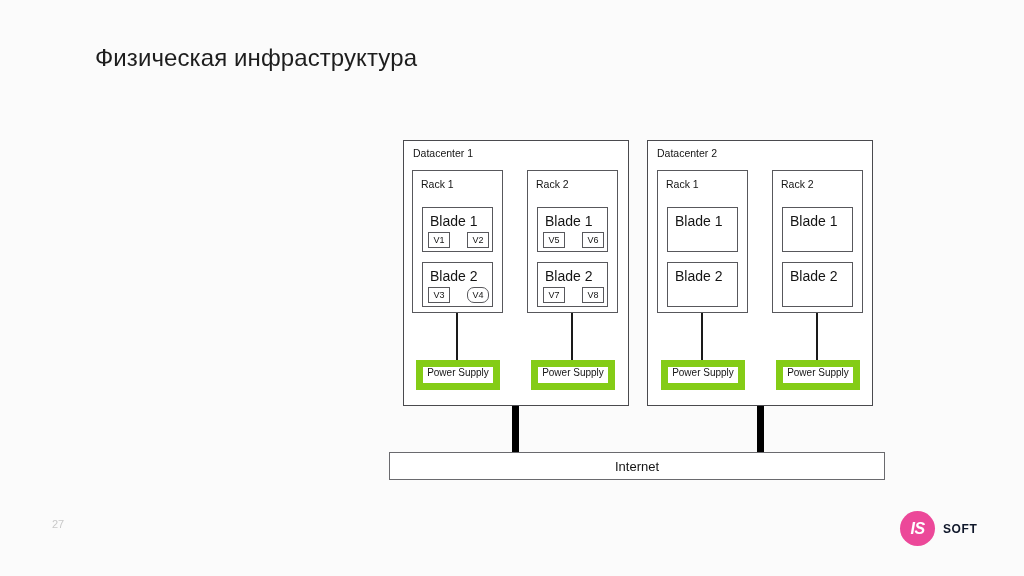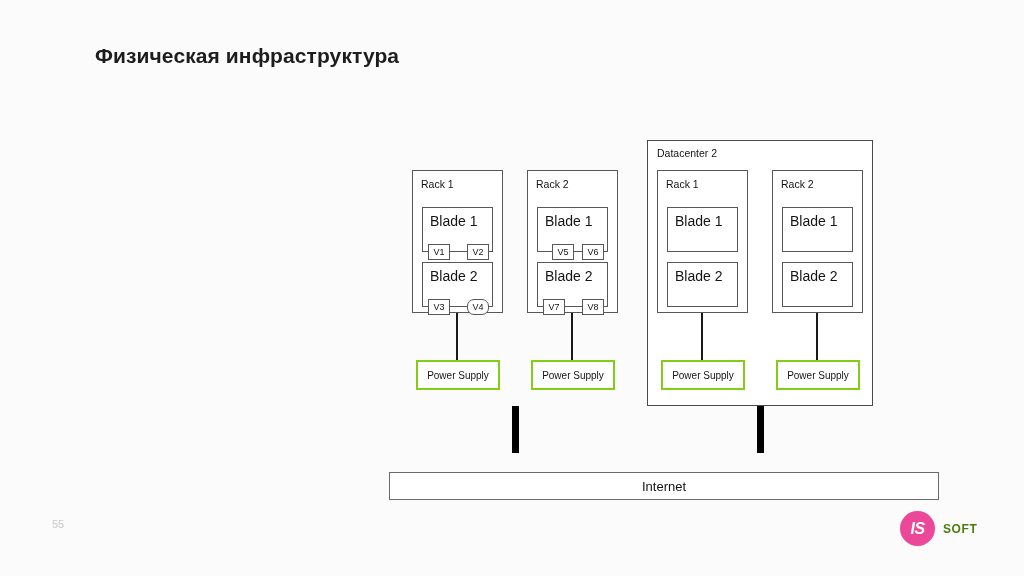--- a/index.html
+++ b/index.html
@@ -14,22 +14,22 @@
     color: #1b1b1b;
     overflow: hidden;
     position: relative;
   }
 
   
   .slide-title {
     position: absolute;
     left: 95px;
     top: 44px;
-    font-size: 21px;
-    font-weight: 700;
+    font-size: 24px;
+    font-weight: 400;
     letter-spacing: 0.1px;
     color: #1d1d1d;
     white-space: nowrap;
   }
 
   
   .diagram {
     position: absolute;
     left: 0;
     top: 0;
@@ -84,27 +84,26 @@
     position: absolute;
     box-sizing: border-box;
     background: #ffffff;
     border: 1px solid #58585c;
     width: 22px;
     height: 16px;
     font-size: 9px;
     line-height: 14px;
     text-align: center;
     color: #141414;
-    margin-top: 12px;
   }
 
   .psu {
-    border: 2px solid #84cc16;
-    display: flex;
-    align-items: center;
+    border: 7px solid #84cc16;
+    display: flex;
+    align-items: flex-start;
     justify-content: center;
     font-size: 10px;
     color: #141414;
   }
 
   .internet {
     border: 1px solid #6a6a6e;
     display: flex;
     align-items: center;
     justify-content: center;
@@ -151,30 +150,33 @@
     display: flex;
     align-items: center;
     justify-content: center;
     letter-spacing: -0.5px;
   }
   .logo-text {
     margin-left: 8px;
     font-size: 12px;
     font-weight: bold;
     letter-spacing: 0.6px;
-    color: #4d7c0f;
+    color: #0f172a;
   }
 </style>
 </head>
 <body>
 
 <div class="slide-title">Физическая инфраструктура</div>
 
 <div class="diagram">
 
+  <div class="box datacenter" style="left:403px; top:140px; width:226px; height:266px;">
+    <span class="box-label">Datacenter 1</span>
+  </div>
 
   <div class="box rack" style="left:412px; top:170px; width:91px; height:143px;">
     <span class="box-label">Rack 1</span>
   </div>
   <div class="box blade" style="left:422px; top:207px; width:71px; height:45px;">
     <span class="box-label">Blade 1</span>
     <span class="vm" style="left:5px; top:24px;">V1</span>
     <span class="vm" style="left:44px; top:24px;">V2</span>
   </div>
   <div class="box blade" style="left:422px; top:262px; width:71px; height:45px;">
@@ -185,21 +187,21 @@
   <div class="conn-thin" style="left:456px; top:313px; height:47px;"></div>
   <div class="box psu" style="left:416px; top:360px; width:84px; height:30px;">
     <span>Power Supply</span>
   </div>
 
   <div class="box rack" style="left:527px; top:170px; width:91px; height:143px;">
     <span class="box-label">Rack 2</span>
   </div>
   <div class="box blade" style="left:537px; top:207px; width:71px; height:45px;">
     <span class="box-label">Blade 1</span>
-    <span class="vm" style="left:14px; top:24px;">V5</span>
+    <span class="vm" style="left:5px; top:24px;">V5</span>
     <span class="vm" style="left:44px; top:24px;">V6</span>
   </div>
   <div class="box blade" style="left:537px; top:262px; width:71px; height:45px;">
     <span class="box-label">Blade 2</span>
     <span class="vm" style="left:5px; top:24px;">V7</span>
     <span class="vm" style="left:44px; top:24px;">V8</span>
   </div>
   <div class="conn-thin" style="left:571px; top:313px; height:47px;"></div>
   <div class="box psu" style="left:531px; top:360px; width:84px; height:30px;">
     <span>Power Supply</span>
@@ -233,24 +235,24 @@
     <span class="box-label">Blade 2</span>
   </div>
   <div class="conn-thin" style="left:816px; top:313px; height:47px;"></div>
   <div class="box psu" style="left:776px; top:360px; width:84px; height:30px;">
     <span>Power Supply</span>
   </div>
 
   <div class="conn-thick" style="left:512px; top:406px; height:47px;"></div>
   <div class="conn-thick" style="left:757px; top:406px; height:47px;"></div>
 
-  <div class="box internet" style="left:389px; top:472px; width:550px; height:28px;">
+  <div class="box internet" style="left:389px; top:452px; width:496px; height:28px;">
     <span>Internet</span>
   </div>
 
 </div>
 
-<div class="page-number">55</div>
+<div class="page-number">27</div>
 
 <div class="logo">
   <div class="logo-mark">IS</div>
   <div class="logo-text">SOFT</div>
 </div>
 
 </body></html>

